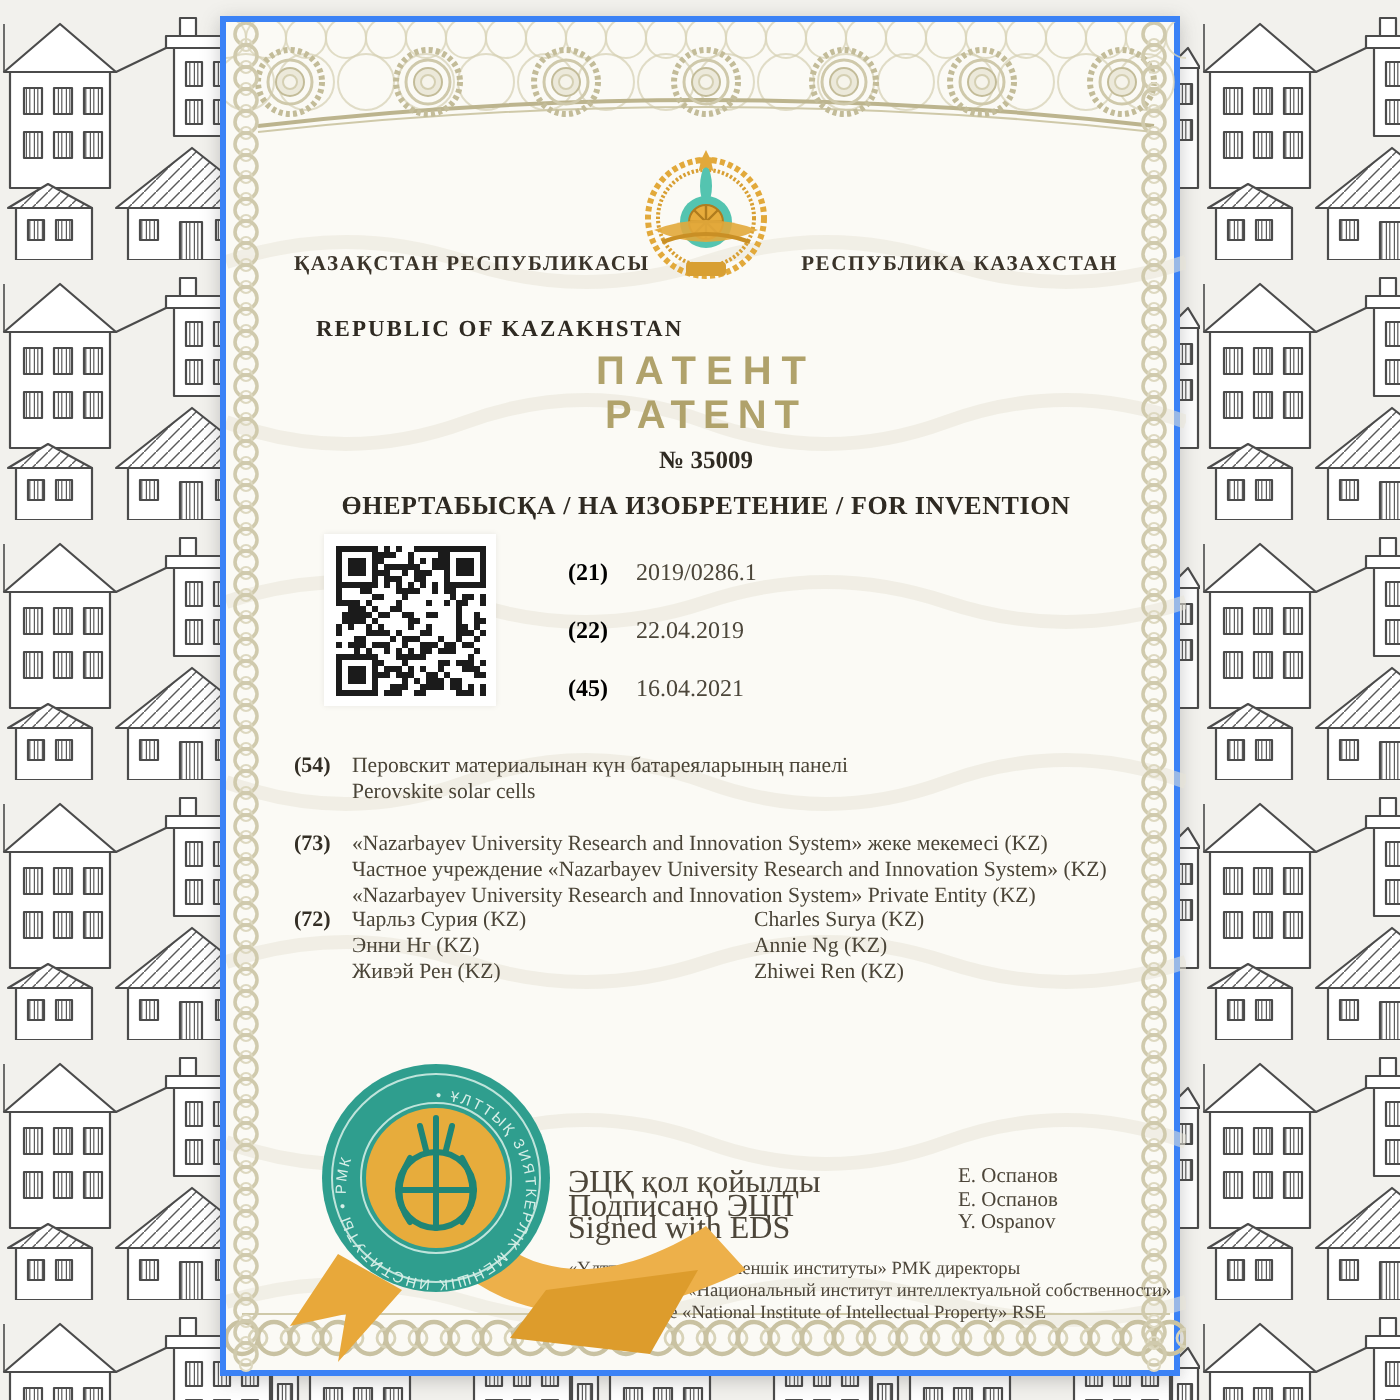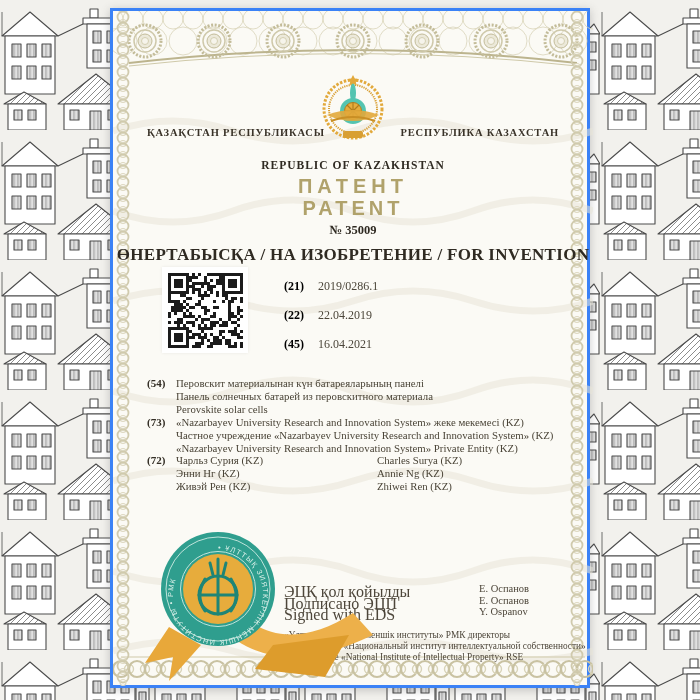--- a/index.html
+++ b/index.html
@@ -19,32 +19,32 @@
   .cert .waves{position:absolute;left:0;top:0;z-index:0;}
   .b-top{position:absolute;left:0;top:0;z-index:1;}
   .b-bottom{position:absolute;left:0;bottom:2px;z-index:1;}
   .b-left{position:absolute;left:2px;top:0;z-index:1;}
   .b-right{position:absolute;right:2px;top:0;z-index:1;}
   .cert-content{position:absolute;left:0;top:0;width:480px;height:680px;z-index:2;}
   
   .country-row{position:absolute;left:34px;right:34px;top:116px;display:flex;justify-content:space-between;}
   .country{font-weight:bold;font-size:10.5px;letter-spacing:.8px;color:#3a3329;white-space:nowrap;}
   .emblem{position:absolute;left:208px;top:64px;}
-  .country-en{position:absolute;left:0;width:480px;top:148px;text-align:center;
-    font-weight:bold;font-size:11.5px;letter-spacing:1px;color:#2f2a22;}
+  .country-en{position:absolute;left:0;width:480px;top:148px;text-align:left;
+    font-weight:bold;font-size:11.5px;letter-spacing:1px;color:#2f2a22;padding-left:45px;}
   .title-kk{position:absolute;left:0;width:480px;top:164px;text-align:center;
     font-family:"Liberation Sans",sans-serif;font-weight:bold;font-size:20px;
     letter-spacing:5px;color:#b0a26b;}
   .title-en{position:absolute;left:0;width:480px;top:186px;text-align:center;
     font-family:"Liberation Sans",sans-serif;font-weight:bold;font-size:20px;
     letter-spacing:4px;color:#b0a26b;}
   .pat-number{position:absolute;left:0;width:480px;top:212px;text-align:center;
     font-weight:bold;font-size:12.5px;color:#2f2a22;}
   .type-line{position:absolute;left:0;width:480px;top:234px;text-align:center;
-    font-weight:bold;font-size:17px;letter-spacing:.3px;color:#2f2a22;}
+    font-weight:bold;font-size:13px;letter-spacing:.3px;color:#2f2a22;}
   
   .qr-box{position:absolute;left:49px;top:256px;width:86px;height:86px;background:#ffffff;
     display:flex;align-items:center;justify-content:center;box-shadow:0 0 3px rgba(0,0,0,.08);}
   .field-row{position:absolute;left:171px;font-size:12px;color:#433d31;white-space:nowrap;}
   .field-row .code{font-weight:bold;color:#000000;}
   .field-row .val{margin-left:14px;color:#4c463a;}
   .f21{top:268px}.f22{top:297px}.f45{top:326px}
   
   .sec{position:absolute;left:34px;display:flex;color:#4a4437;}
   .sec .code{font-weight:bold;font-size:11px;width:26px;flex:0 0 26px;color:#332e25;}
@@ -872,21 +872,20 @@
       <span class="code">(22)</span><span class="val">22.04.2019</span>
     </div>
     <div class="field-row f45">
       <span class="code">(45)</span><span class="val">16.04.2021</span>
     </div>
 
     <div class="sec s54">
       <span class="code">(54)</span>
       <div class="lines">
         <div>Перовскит материалынан күн батареяларының панелі</div>
-        <div>Панель солнечных батарей из перовскитного материала</div>
         <div>Perovskite solar cells</div>
       </div>
     </div>
 
     <div class="sec s73">
       <span class="code">(73)</span>
       <div class="lines">
         <div>«Nazarbayev University Research and Innovation System» жеке мекемесі (KZ)</div>
         <div>Частное учреждение «Nazarbayev University Research and Innovation System» (KZ)</div>
         <div>«Nazarbayev University Research and Innovation System» Private Entity (KZ)</div>

